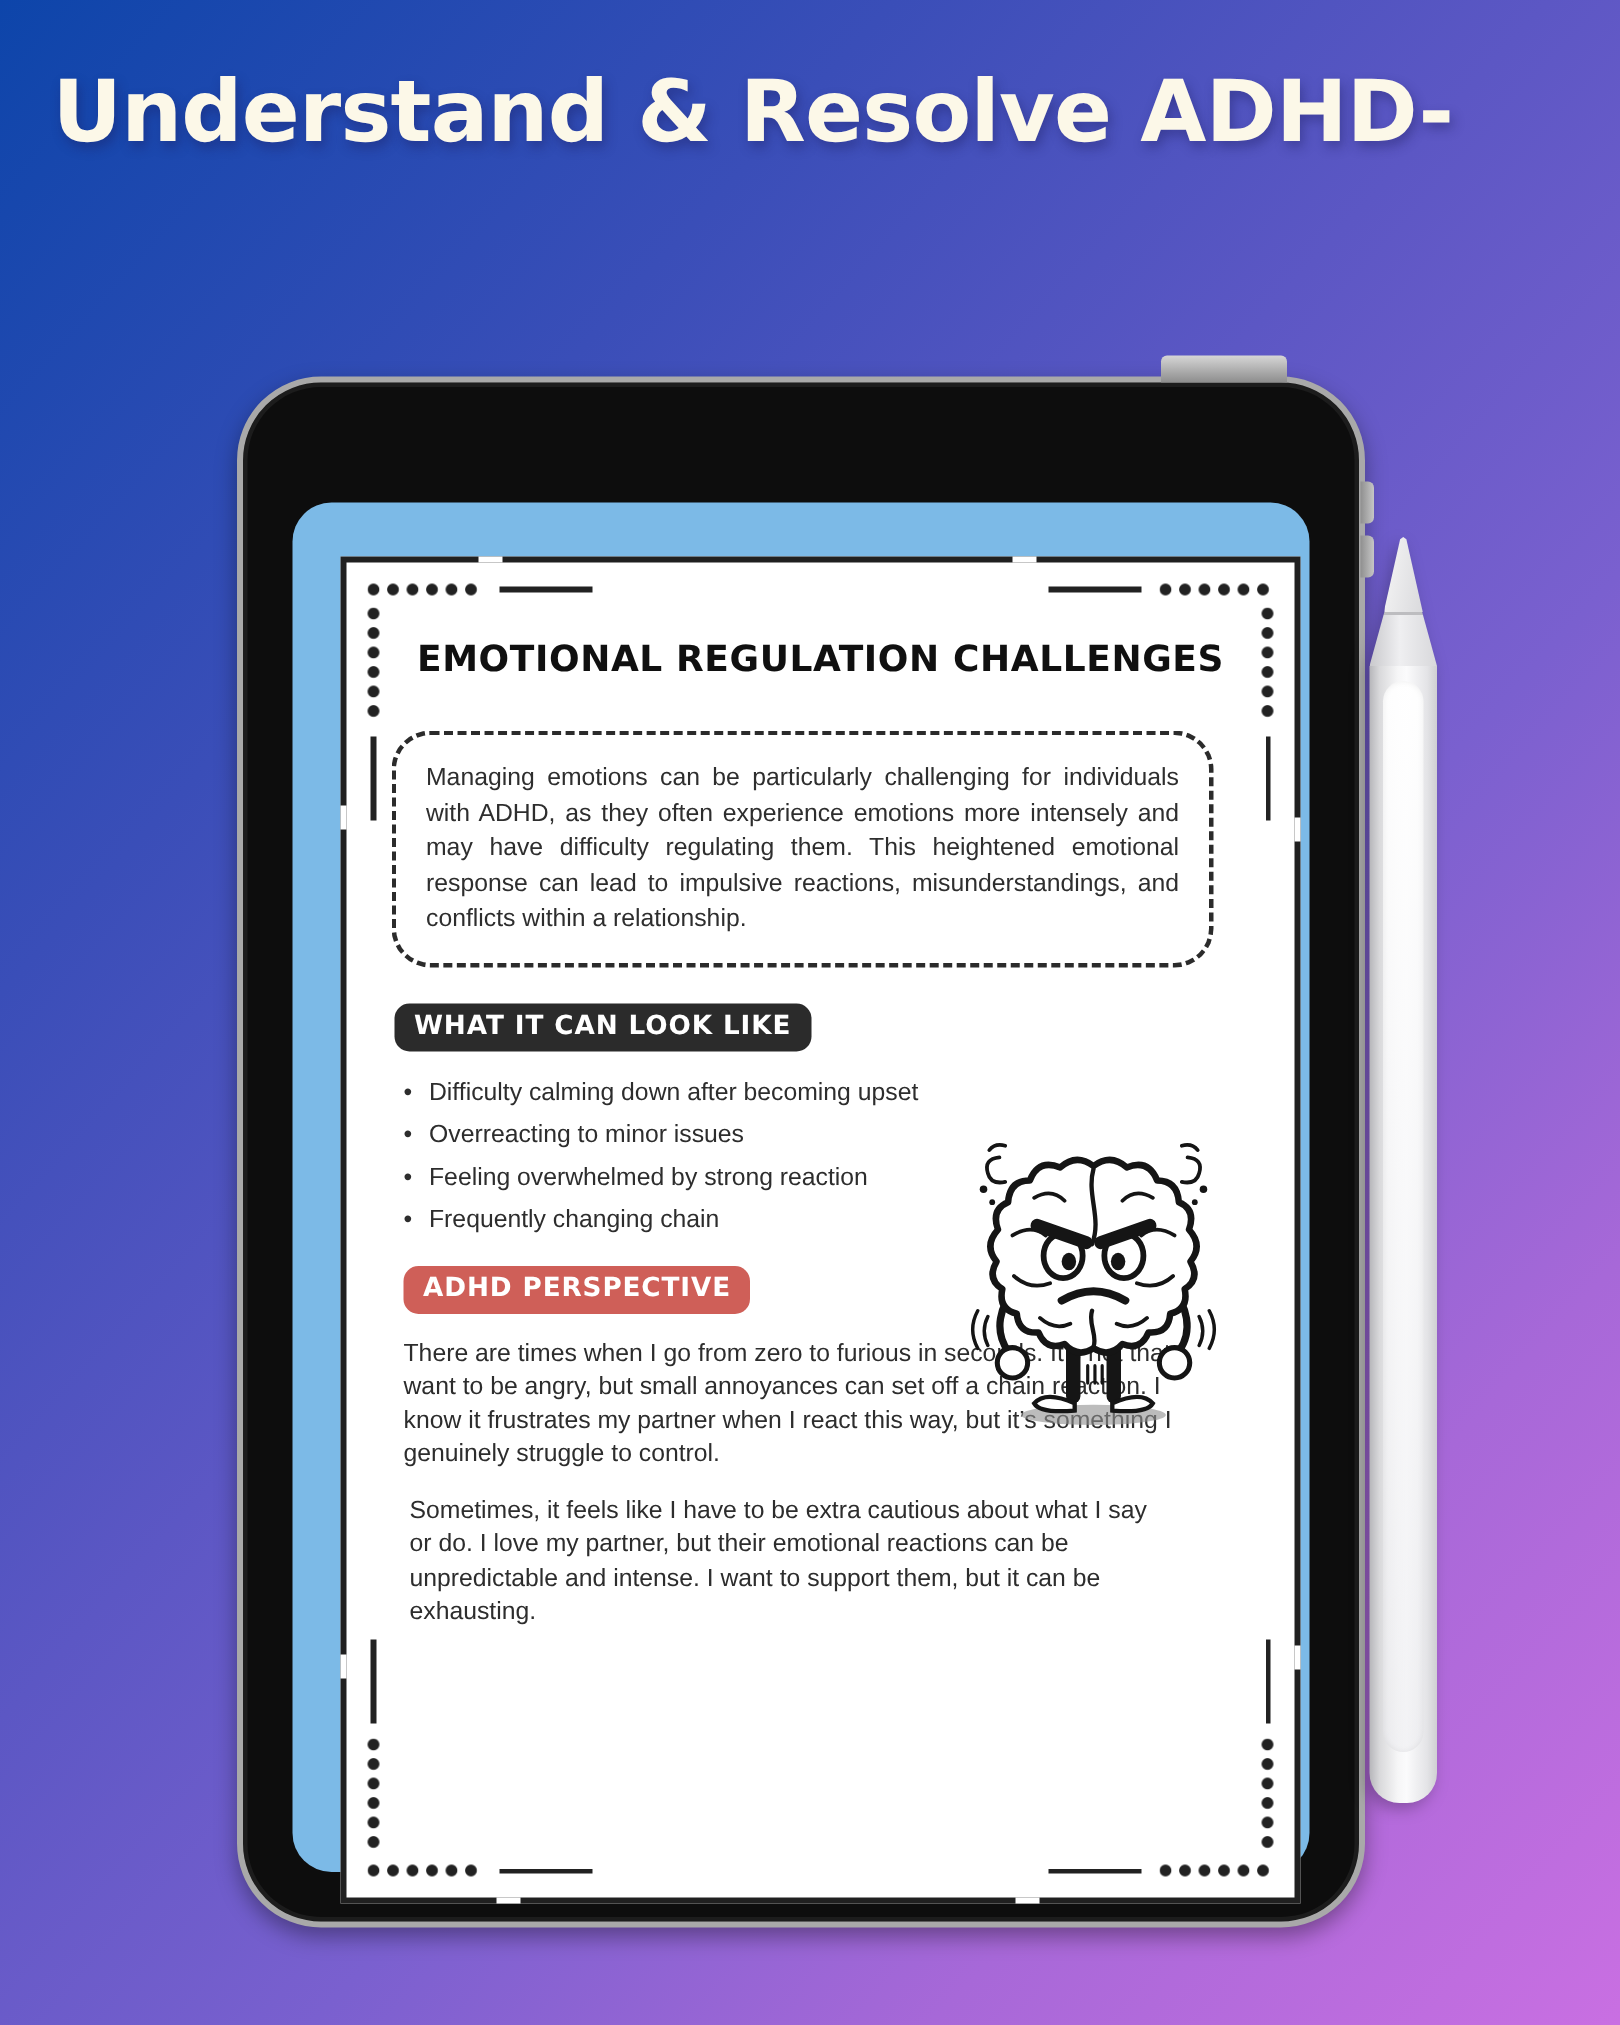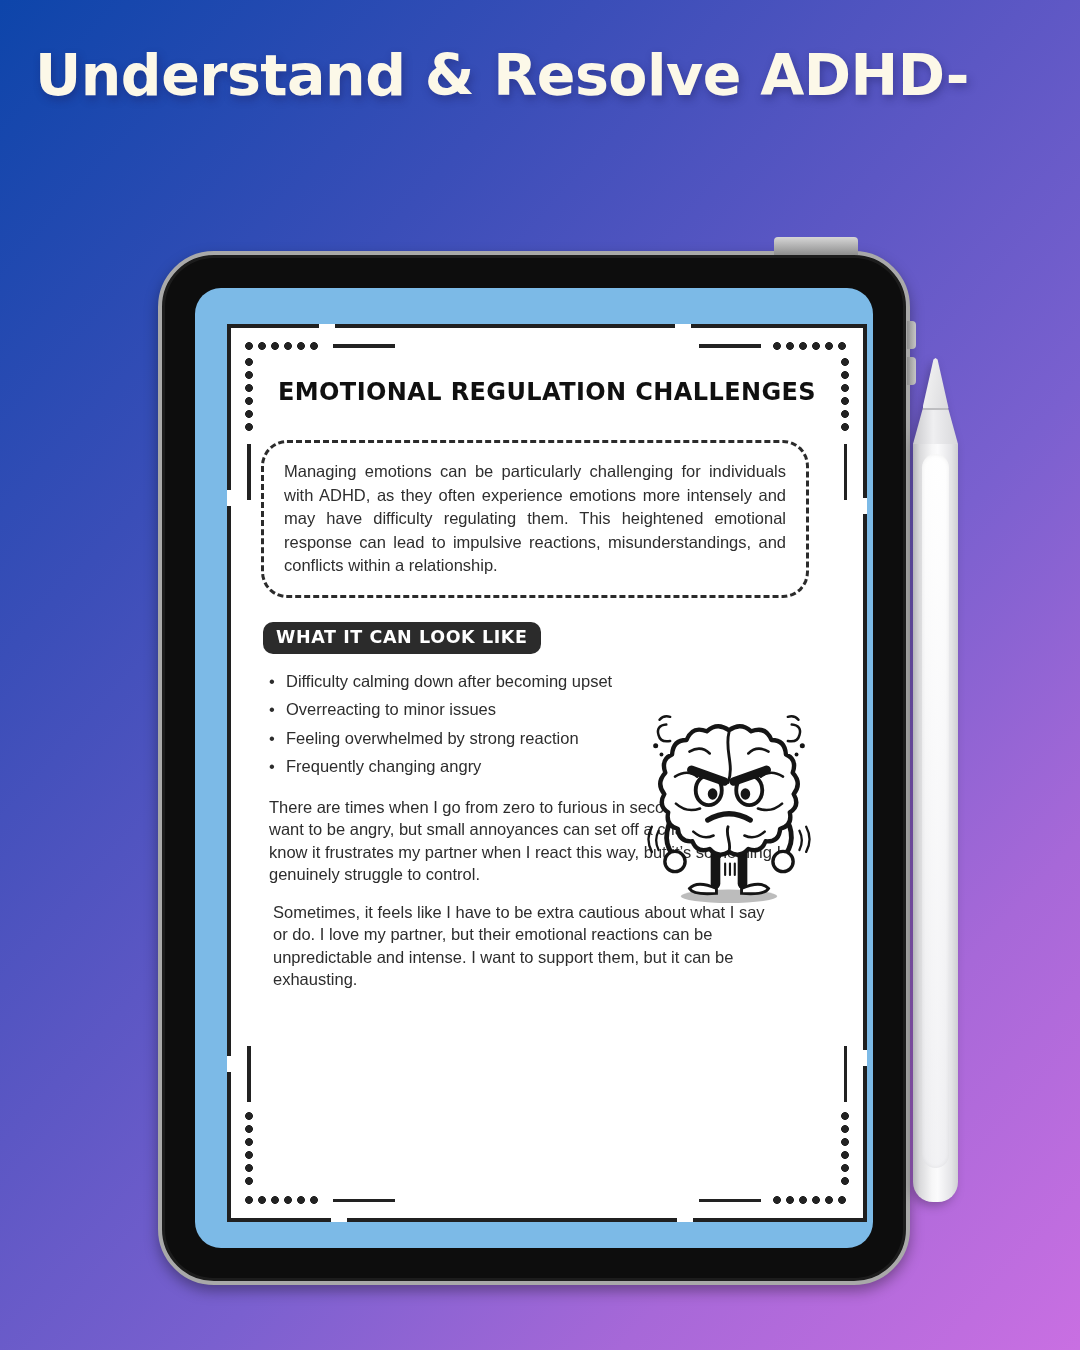--- a/index.html
+++ b/index.html
@@ -27,21 +27,21 @@
     position:absolute;top:-18px;left:612px;width:84px;height:18px;
     background:linear-gradient(180deg,#d6d6d6,#8d8d8d);border-radius:4px 4px 0 0;
   }
   .volume-button{
     position:absolute;right:-10px;width:9px;height:28px;
     background:linear-gradient(90deg,#8f8f8f,#c6c6c6);border-radius:0 4px 4px 0;
   }
   .volume-button.v1{top:66px;}
   .volume-button.v2{top:102px;}
   .screen{
-    position:absolute;inset:33px;background:#7cbae7;border-radius:26px;
+    position:absolute;inset:33px;background:#7cbae7;border-radius:26px;margin-top:47px;
   }
   
   .card{
     position:absolute;left:32px;top:36px;width:640px;height:898px;box-sizing:border-box;
     background:#ffffff;border:4px solid #202020;
   }
   
   .notch{position:absolute;background:#ffffff;}
   .notch.t1{left:88px;top:-4px;width:16px;height:4px;}
   .notch.t2{left:444px;top:-4px;width:16px;height:4px;}
@@ -146,23 +146,24 @@
       <div class="intro-box">
         <span>Managing emotions can be particularly challenging for individuals with ADHD, as they often experience emotions more intensely and may have difficulty regulating them. This heightened emotional response can lead to impulsive reactions, misunderstandings, and conflicts within a relationship.</span>
       </div>
 
       <div class="badge dark">WHAT IT CAN LOOK LIKE</div>
 
       <ul class="symptom-list">
         <li>Difficulty calming down after becoming upset</li>
         <li>Overreacting to minor issues</li>
         <li>Feeling overwhelmed by strong reaction</li>
-        <li>Frequently changing angry</li>
+        <li>Frequently changing chain</li>
       </ul>
 
+      <div class="badge red">ADHD PERSPECTIVE</div>
       <div class="perspective-text adhd">There are times when I go from zero to furious in seconds. It’s not that I want to be angry, but small annoyances can set off a chain reaction. I know it frustrates my partner when I react this way, but it’s something I genuinely struggle to control.</div>
 
       <div class="perspective-text nt">Sometimes, it feels like I have to be extra cautious about what I say or do. I love my partner, but their emotional reactions can be unpredictable and intense. I want to support them, but it can be exhausting.</div>
 
       <svg class="brain-illustration" viewBox="0 0 170 205">
         <ellipse cx="85" cy="194" rx="50" ry="7" fill="#8f8f8f" opacity="0.6"></ellipse>
 
         <rect x="66" y="138" width="10" height="48" rx="5" fill="#151515"></rect>
         <rect x="94" y="138" width="10" height="48" rx="5" fill="#151515"></rect>
 

